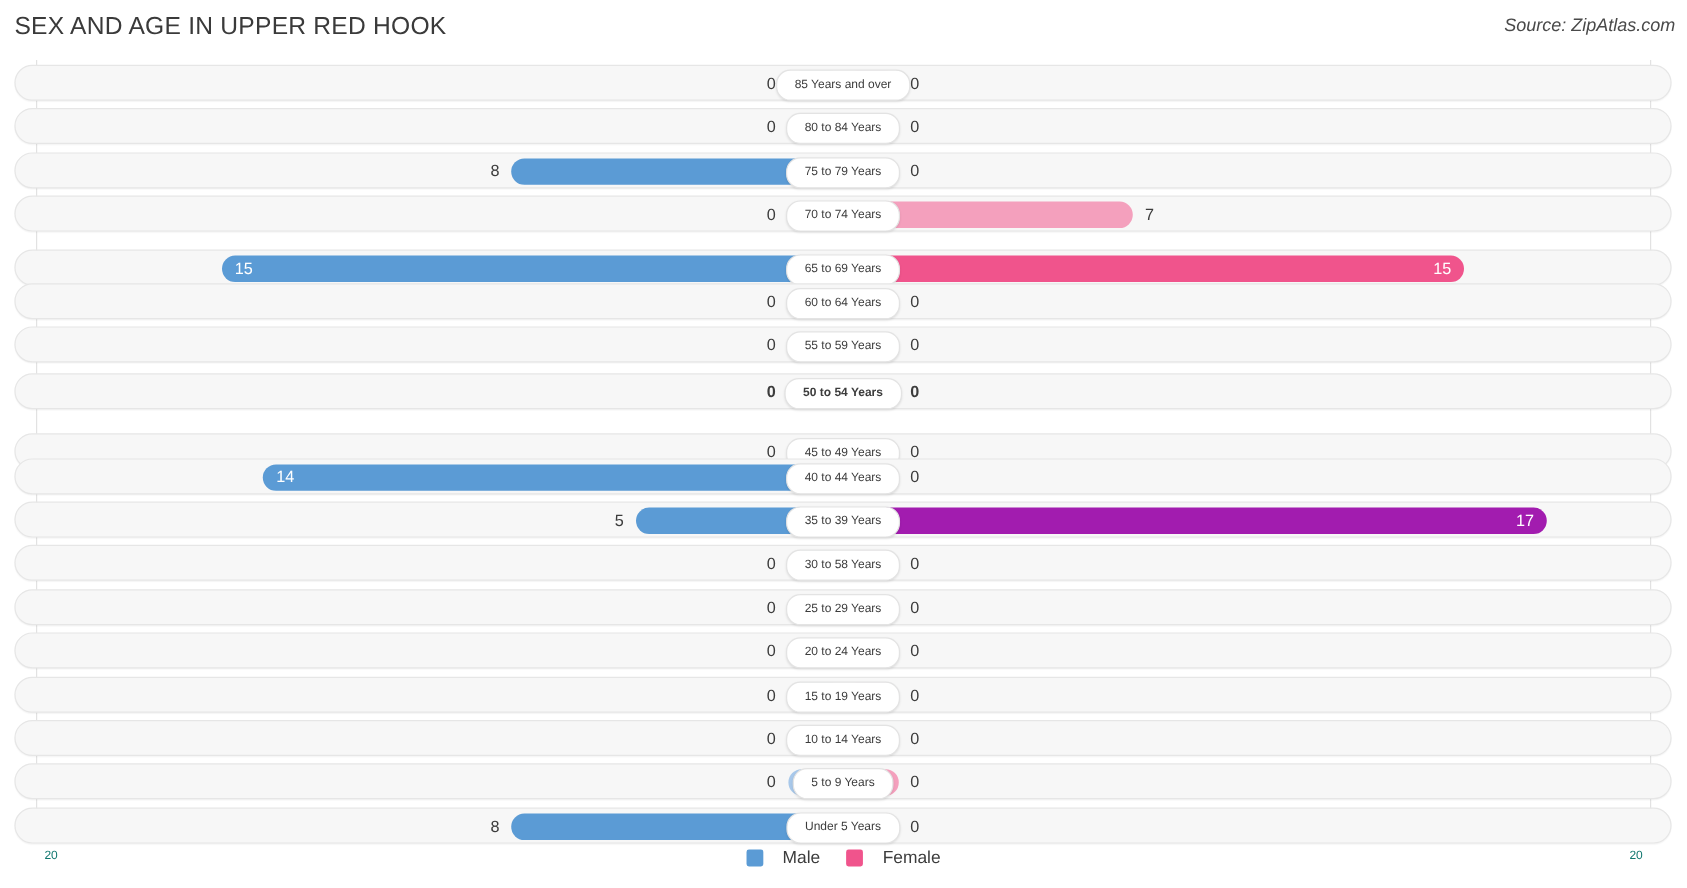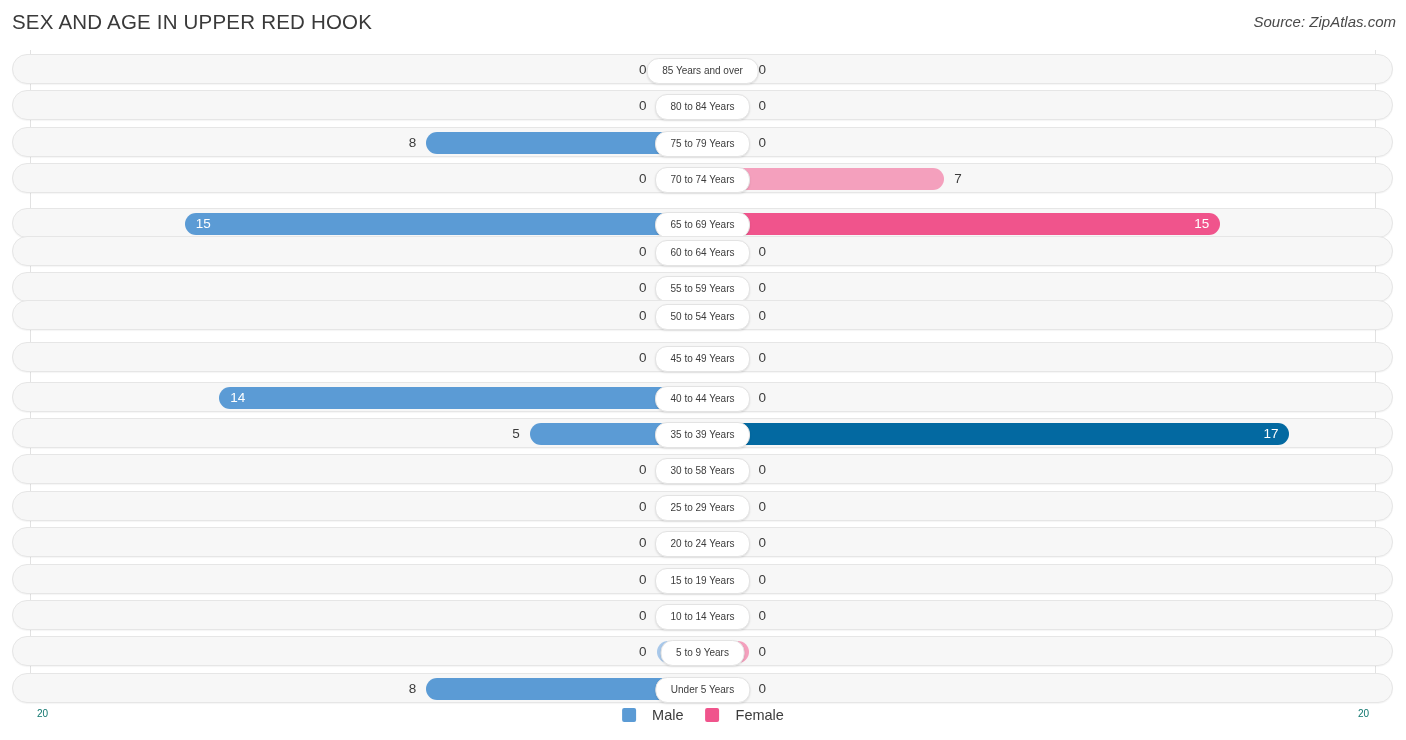--- a/index.html
+++ b/index.html
@@ -158,30 +158,30 @@
       </div>
       <div class="row" style="top: 222.4px;">
         <div class="bar male" style="width: 46px; background: rgb(168, 200, 234);">
           <span class="bar-val outside">0</span>
         </div>
         <div class="bar female" style="width: 46px; background: rgb(244, 160, 189);">
           <span class="bar-val outside">0</span>
         </div>
         <div class="age-pill">55 to 59 Years</div>
       </div>
-      <div class="row" style="top: 250px;">
+      <div class="row" style="top: 261px; font-weight: bold;">
         <div class="bar male" style="width: 46px; background: rgb(168, 200, 234);">
           <span class="bar-val outside">0</span>
         </div>
         <div class="bar female" style="width: 46px; background: rgb(244, 160, 189);">
           <span class="bar-val outside">0</span>
         </div>
         <div class="age-pill">50 to 54 Years</div>
       </div>
-      <div class="row" style="top: 292px;">
+      <div class="row" style="top: 311px;">
         <div class="bar male" style="width: 46px; background: rgb(168, 200, 234);">
           <span class="bar-val outside">0</span>
         </div>
         <div class="bar female" style="width: 46px; background: rgb(244, 160, 189);">
           <span class="bar-val outside">0</span>
         </div>
         <div class="age-pill">45 to 49 Years</div>
       </div>
       <div class="row" style="top: 331.6px;">
         <div class="bar male" style="width: 483.35px; background: rgb(91, 155, 213);">
@@ -189,21 +189,21 @@
         </div>
         <div class="bar female" style="width: 46px; background: rgb(244, 160, 189);">
           <span class="bar-val outside">0</span>
         </div>
         <div class="age-pill">40 to 44 Years</div>
       </div>
       <div class="row" style="top: 368px;">
         <div class="bar male" style="width: 172.625px; background: rgb(91, 155, 213);">
           <span class="bar-val outside">5</span>
         </div>
-        <div class="bar female" style="width: 586.925px; background: #0369a1; text-align: right;">
+        <div class="bar female" style="width: 586.925px; background: #a21caf; text-align: right;">
           <span class="bar-val inside">17</span>
         </div>
         <div class="age-pill">35 to 39 Years</div>
       </div>
       <div class="row" style="top: 404.4px;">
         <div class="bar male" style="width: 46px; background: rgb(168, 200, 234);">
           <span class="bar-val outside">0</span>
         </div>
         <div class="bar female" style="width: 46px; background: rgb(244, 160, 189);">
           <span class="bar-val outside">0</span>

